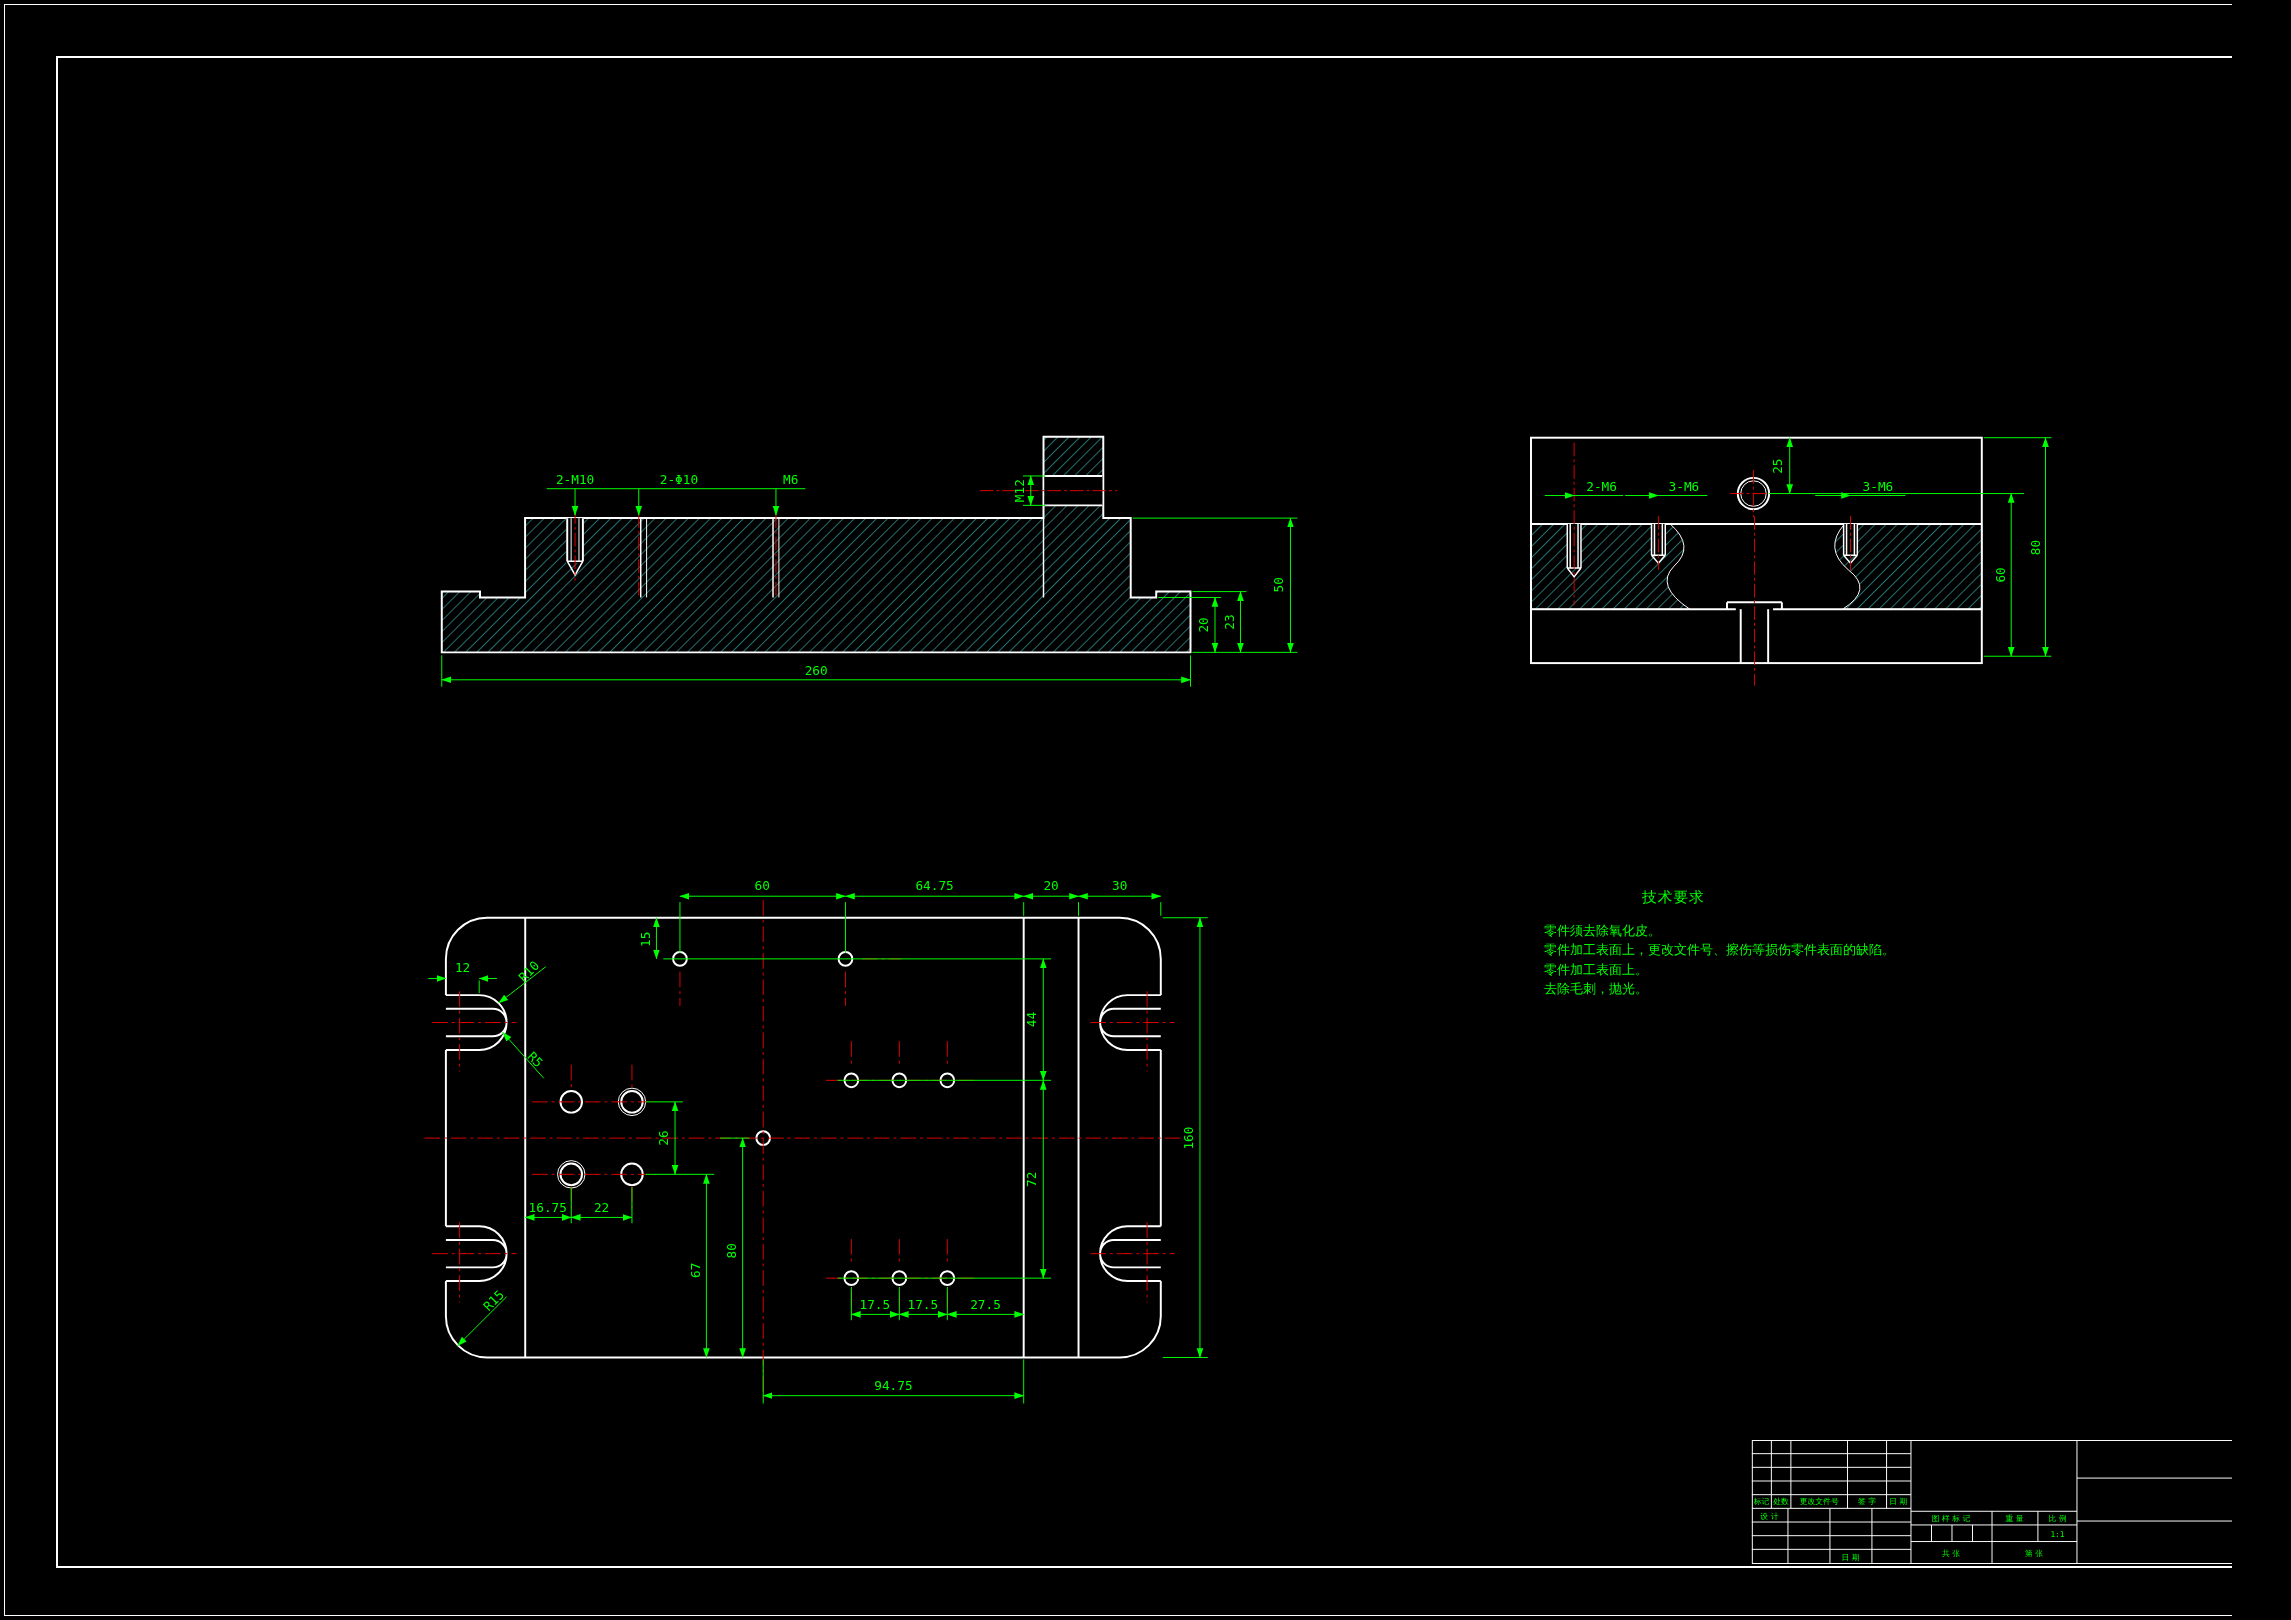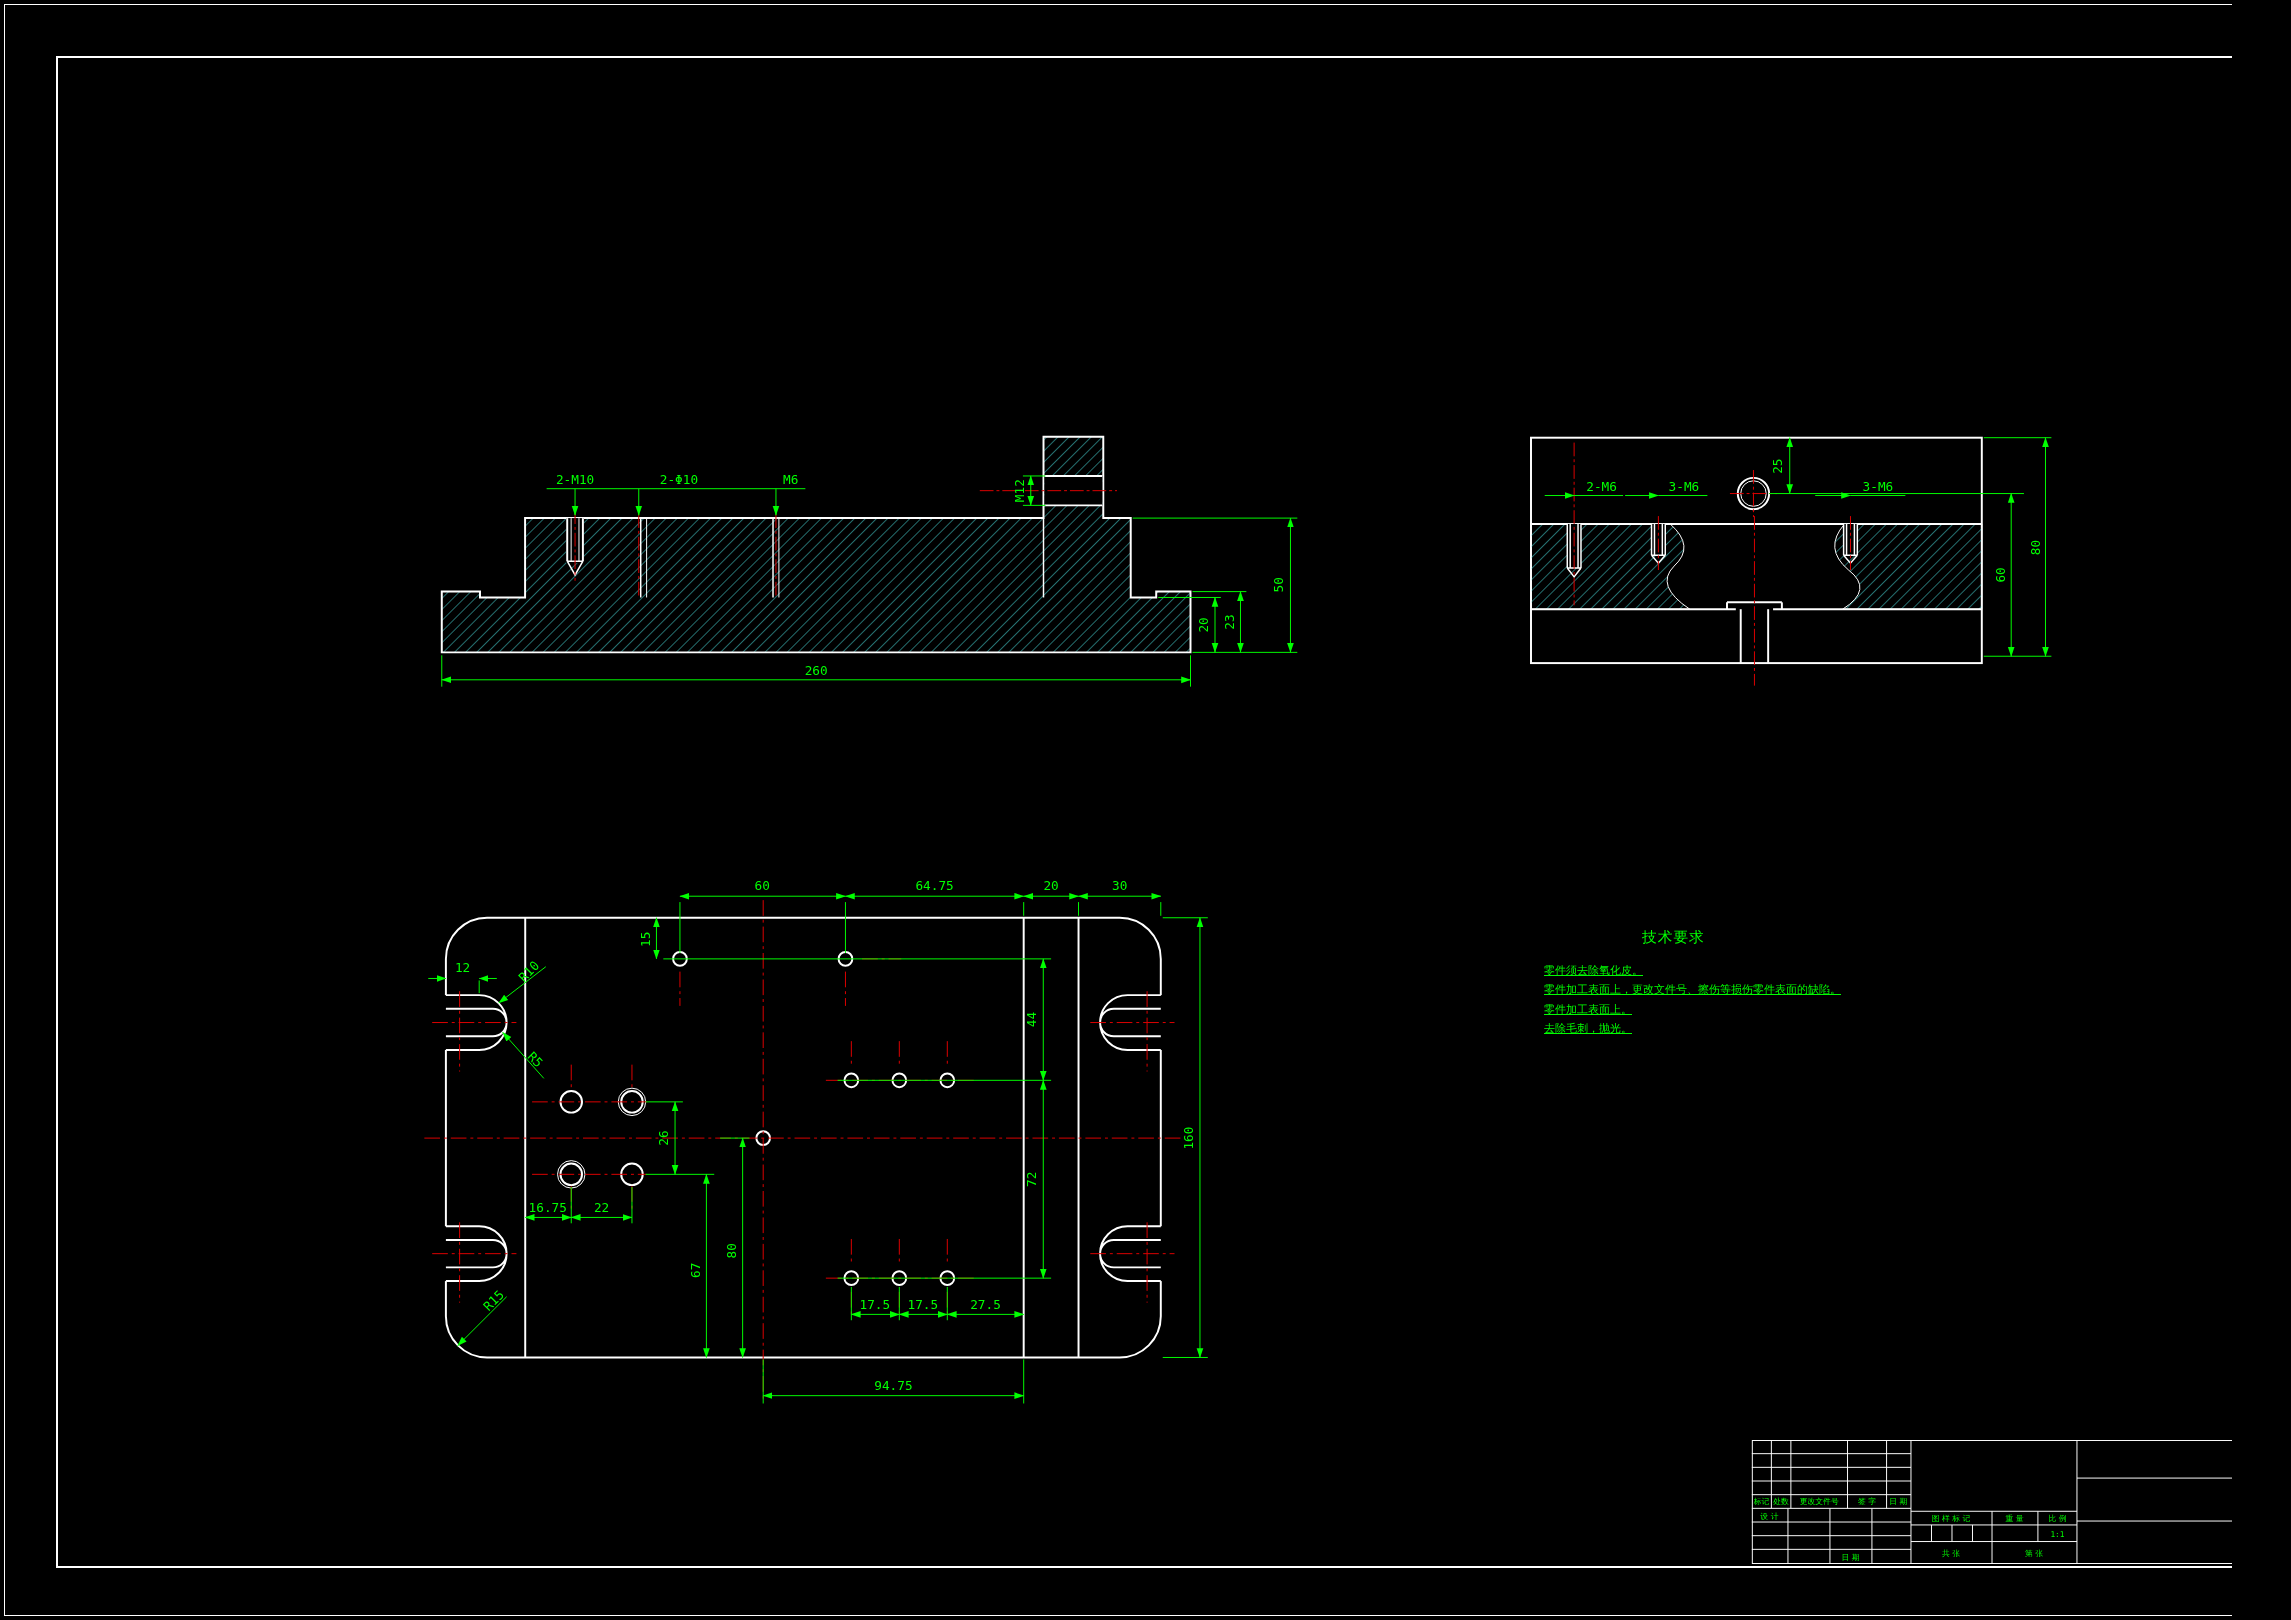--- a/index.html
+++ b/index.html
@@ -5,23 +5,23 @@
   html,body{margin:0;padding:0;background:#000;}
   #page{position:relative;width:2232px;height:1620px;background:#000;overflow:hidden;
         font-family:"DejaVu Sans", sans-serif;}
   .outer-border{position:absolute;left:3.9px;top:3.9px;width:2282px;height:1610px;
         border:1px solid #ffffff;}
   .inner-frame{position:absolute;left:56px;top:56px;width:2178px;height:1508px;
         border:2px solid #ffffff;}
   svg{position:absolute;overflow:visible;}
   svg text{font-family:"DejaVu Sans Mono", monospace;font-size:13px;fill:#00ff00;}
   svg text.cjk{font-family:"DejaVu Sans", sans-serif;}
-  .techreq{position:absolute;left:1544px;top:928px;width:421px;color:#00ff00;}
+  .techreq{position:absolute;left:1544px;top:888px;width:421px;color:#00ff00;}
   .tr-title{font-size:14.7px;margin-left:98px;margin-bottom:13.7px;letter-spacing:1px;}
-  .tr-line{font-size:11px;line-height:19.6px;white-space:nowrap;text-decoration:underline;}
+  .tr-line{font-size:13px;line-height:19.6px;white-space:nowrap;}
   #titleblock-svg text{font-size:8px;fill:#00ff00;text-anchor:middle;}
 </style>
 </head>
 <body>
 
 <div id="page">
   <div class="outer-border"></div>
   <div class="inner-frame"></div>
 
   <svg id="front-view" style="left:431px;top:420px" width="882" height="304" viewBox="0 0 900 310">

